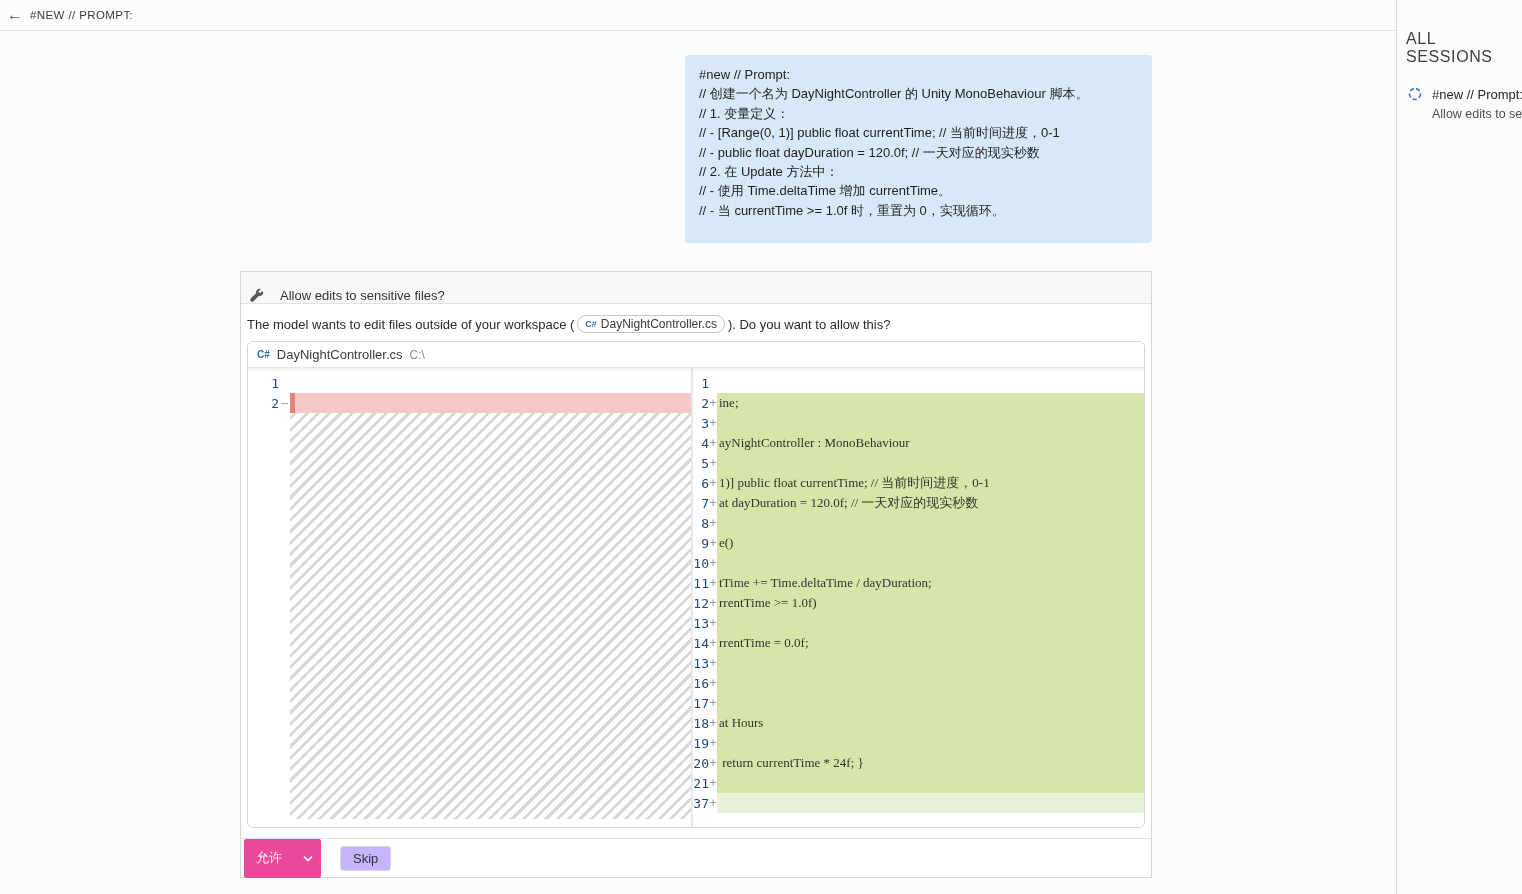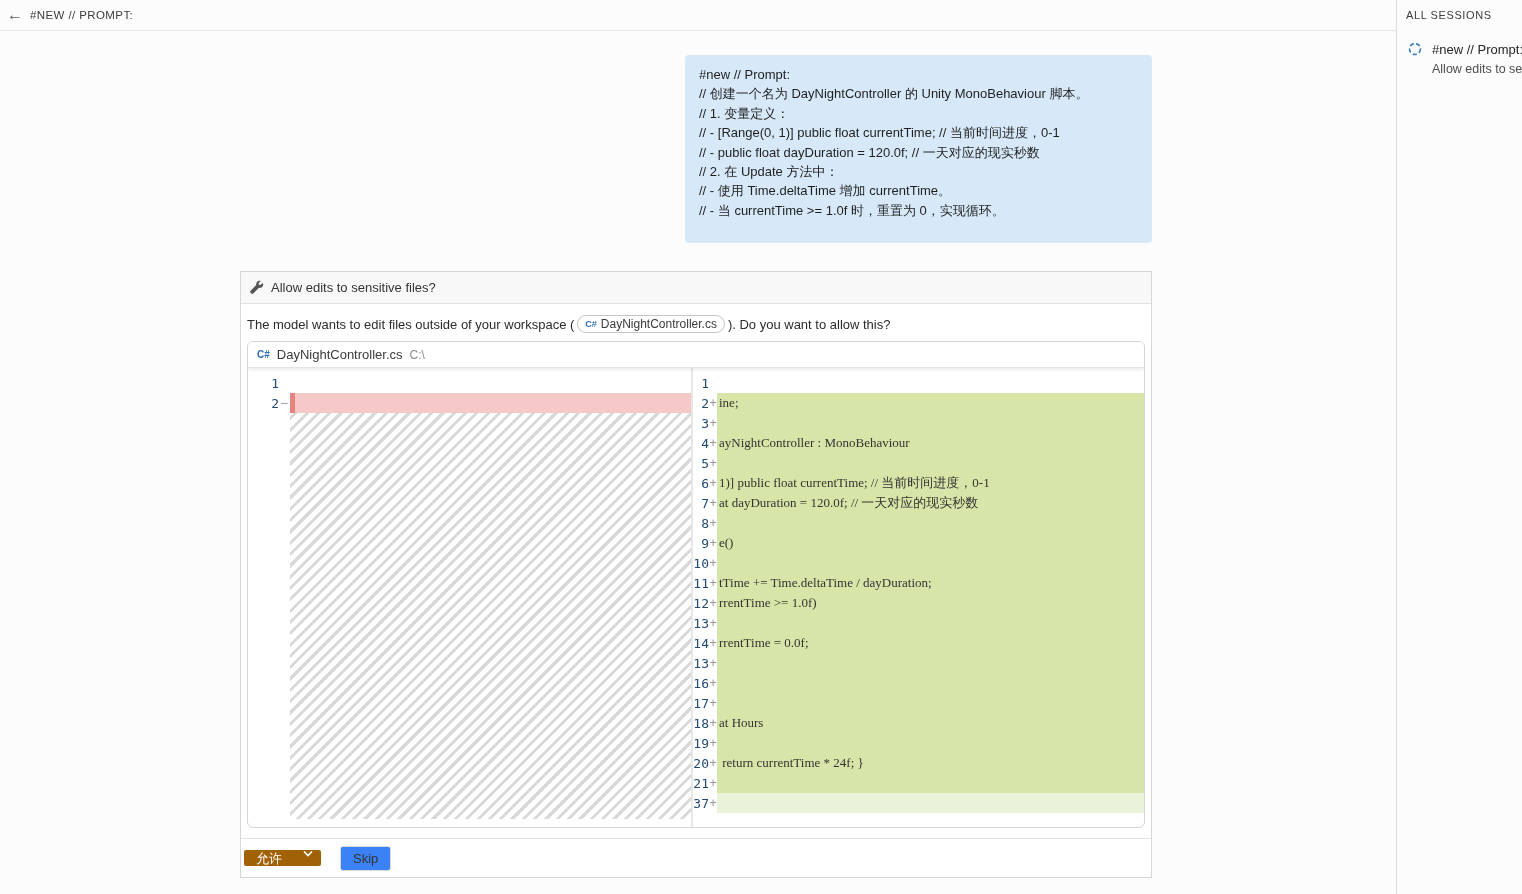--- a/index.html
+++ b/index.html
@@ -9,36 +9,36 @@
 
   
   .topbar { position:absolute; left:0; top:0; width:1396px; height:31px;
     background:#fcfcfc; border-bottom:1px solid #e6e6e6; display:flex; align-items:center; }
   .back-arrow { width:30px; text-align:center; font-size:16px; color:#5a5a5a; cursor:pointer; }
   .topbar-title { font-size:11.5px; letter-spacing:.4px; color:#3b3b3b; font-weight:400; }
 
   
   .sidebar { position:absolute; left:1396px; top:0; width:126px; height:894px;
     background:#fcfcfc; border-left:1px solid #dcdcdc; overflow:hidden; }
-  .sidebar-header { font-size:11px; letter-spacing:.6px; color:#3f3f3f; padding:9px 0 0 9px; }
+  .sidebar-header { font-size:16px; letter-spacing:.6px; color:#3f3f3f; padding:9px 0 0 9px;margin-top:21px; }
   .session-item { position:relative; margin-top:20px; padding-left:35px; cursor:pointer; width:220px; }
   .session-spinner { position:absolute; left:11px; top:1px; }
   .session-title { font-size:13px; color:#262626; line-height:18px; white-space:nowrap; }
   .session-subtitle { font-size:12.5px; color:#4e4e4e; line-height:20px; white-space:nowrap; }
 
   
   .prompt-bubble { position:absolute; left:685px; top:55px; width:467px; height:188px;
     background:#d7e9f8; border-radius:4px; padding:10px 14px; }
   .prompt-line { font-size:13px; line-height:19.4px; color:#1f1f1f; white-space:nowrap; }
 
   
   .dialog { position:absolute; left:240px; top:271px; width:912px; height:607px;
     background:#ffffff; border:1px solid #d6d6d6; }
   .dialog-header { height:32px; background:#f8f8f8; border-bottom:1px solid #e1e1e1;
-    display:flex; align-items:center; padding-left:8px; gap:7px; }
+    display:flex; align-items:flex-end; padding-left:8px; gap:16px; }
   .dialog-title { font-size:13px; color:#333; }
   .tools-icon { display:inline-flex; width:15px; height:15px; }
   .dialog-body { padding:9px 4px 0 4px; }
   .dialog-desc { font-size:13px; color:#2b2b2b; padding-left:2px; height:22px; display:flex; align-items:center; flex-wrap:nowrap; }
   .file-chip { display:inline-flex; align-items:center; gap:4px; border:1px solid #c6c6c6;
     border-radius:9px; padding:0 7px; height:18px; margin:0 3px; background:#fff; cursor:pointer; }
   .file-chip .chip-label { font-size:12px; color:#3a3a3a; }
   .csharp-glyph { font-size:9px; font-weight:bold; color:#2d6cb5; line-height:1; }
 
   
@@ -63,26 +63,26 @@
   .code.context { background:transparent; }
   .code.added { background:#d7e6a8;font-family:Liberation Serif, serif; }
   .code.added-faint { background:#eaf2da; }
   .code.removed { background:#f6c9c9; border-left:5px solid #e8827d; }
   .hatch { flex:1; margin:0 0 8px 42px;
     background:repeating-linear-gradient(-45deg,#ffffff 0 5px,#d9d9d9 5px 8px); }
 
   
   .dialog-footer { position:absolute; left:0; bottom:0; width:100%; height:39px;
     border-top:1px solid #e2e2e2; background:#fff; display:flex; align-items:center; padding-left:3px; }
-  .allow-split { display:inline-flex; height:16px; background:#a16207; border-radius:2px;
-    color:#fff; align-items:flex-start; cursor:pointer; }
+  .allow-split { display:inline-flex; height:39px; background:#ec4899; border-radius:2px;
+    color:#fff; align-items:center; cursor:pointer; }
   .allow-main { display:flex; align-items:center; padding:0 12px; font-size:13px; }
   .allow-divider { width:1px; background:rgba(255,255,255,0.45); margin:5px 0; }
   .allow-caret { display:flex; align-items:center; justify-content:center; width:26px; }
-  .skip-btn { margin-left:19px; height:25px; background:#3b82f6; border:1px solid #d9d9d9;
+  .skip-btn { margin-left:19px; height:25px; background:#c4b5fd; border:1px solid #d9d9d9;
     border-radius:3px; font-size:13px; color:#333; padding:0 12px; display:flex; align-items:center; cursor:pointer; }
 </style>
 </head>
 <body>
 
 <div class="app">
 
   <div class="topbar">
     <div class="back-arrow">←</div>
     <div class="topbar-title">#NEW // PROMPT:</div>

